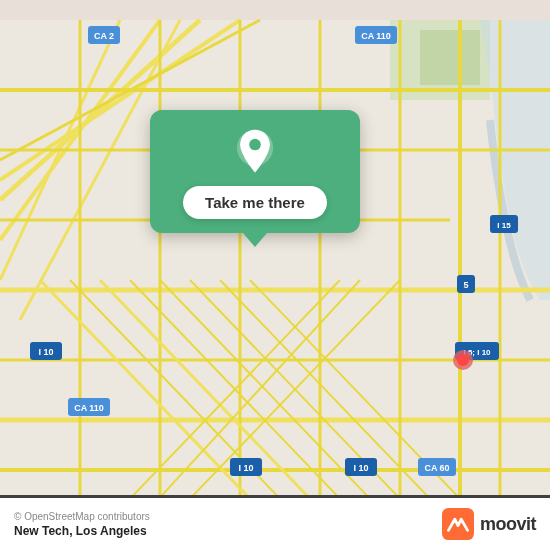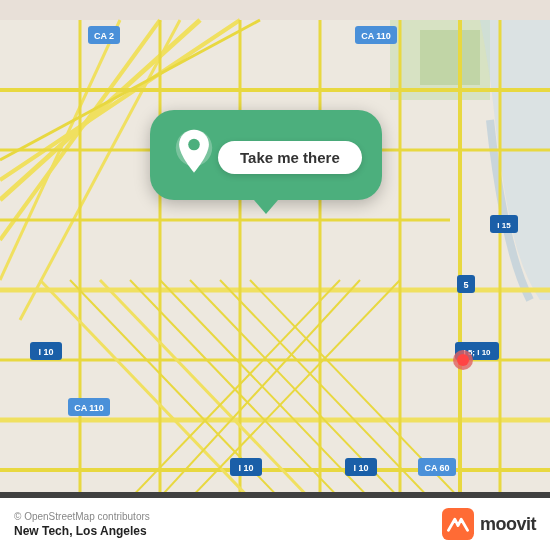--- a/index.html
+++ b/index.html
@@ -25,25 +25,25 @@
       position: absolute;
       top: 0; left: 0;
       width: 100%; height: 100%;
     }
 
     
     #popup-card {
       position: absolute;
       top: 110px;
       left: 150px;
-      width: 232px;
+      width: 210px;
       background: #4caf7d;
-      border-radius: 24px;
-      display: flex;
-      flex-direction: row;
+      border-radius: 12px;
+      display: flex;
+      flex-direction: column;
       align-items: center;
       padding: 18px 20px 14px;
       box-shadow: 0 4px 16px rgba(0,0,0,0.25);
     }
 
     #popup-card::after {
       content: '';
       position: absolute;
       bottom: -14px;
       left: 50%;
@@ -78,21 +78,21 @@
     #bottom-bar {
       position: absolute;
       bottom: 0;
       left: 0;
       width: 100%;
       background: white;
       padding: 10px 14px;
       display: flex;
       align-items: center;
       justify-content: space-between;
-      border-top: 6px solid #404040;
+      border-top: 3px solid #404040;
       z-index: 10;
     }
 
     #bottom-left {
       display: flex;
       flex-direction: column;
     }
 
     #copyright-text {
       font-size: 10px;

